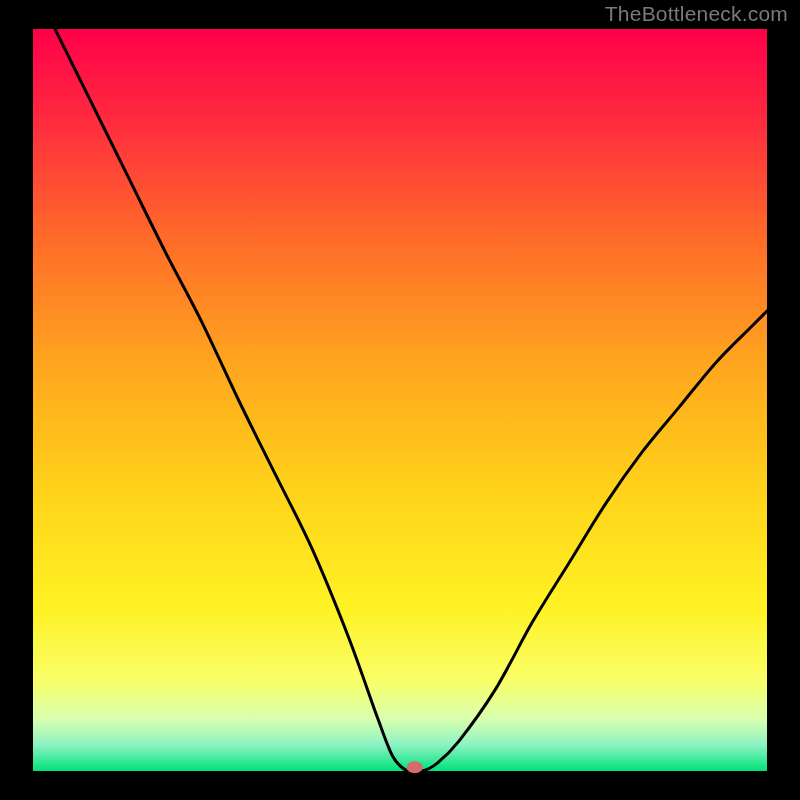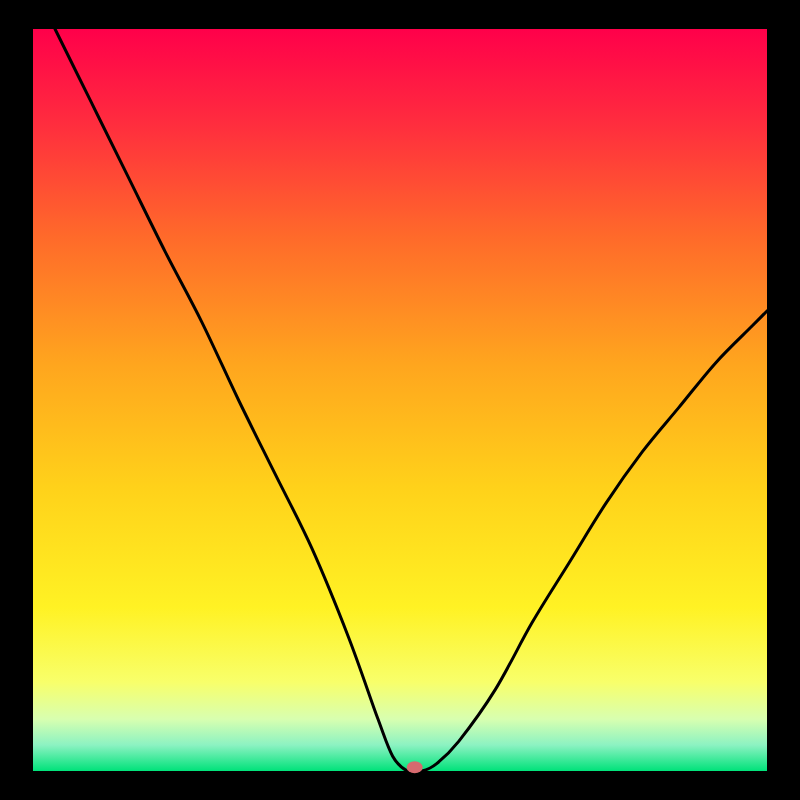--- a/index.html
+++ b/index.html
@@ -29,20 +29,21 @@
   svg {
     position: absolute;
     top: 0;
     left: 0;
   }
 </style>
 </head>
 <body>
 
 <div class="stage">
+  <div class="watermark">TheBottleneck.com</div>
   <svg id="chart-svg" width="800" height="800" viewBox="0 0 800 800">
     <defs>
       <linearGradient id="bg-grad" x1="0" y1="0" x2="0" y2="1">
           <stop offset="0%" stop-color="#ff004a"></stop>
           <stop offset="12%" stop-color="#ff2a3f"></stop>
           <stop offset="28.000000000000004%" stop-color="#ff6a2a"></stop>
           <stop offset="45%" stop-color="#ffa51e"></stop>
           <stop offset="62%" stop-color="#ffd21a"></stop>
           <stop offset="78%" stop-color="#fff224"></stop>
           <stop offset="88%" stop-color="#f8ff6a"></stop>

